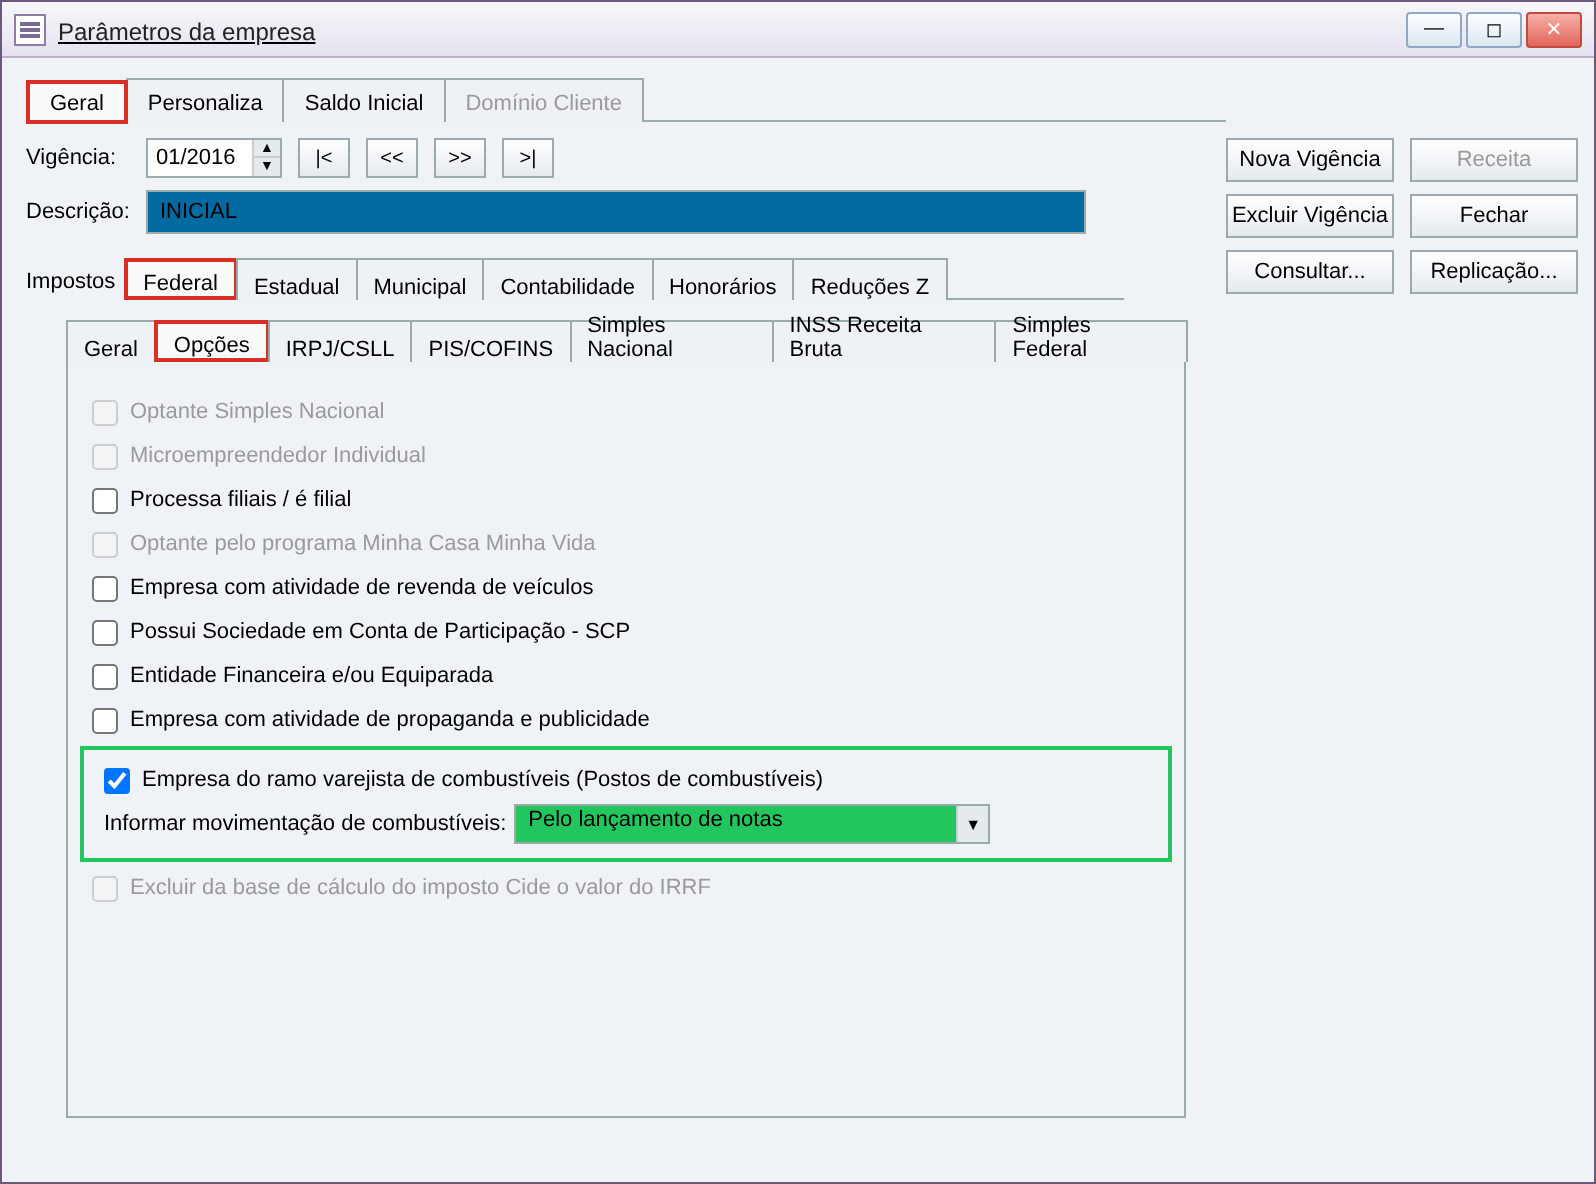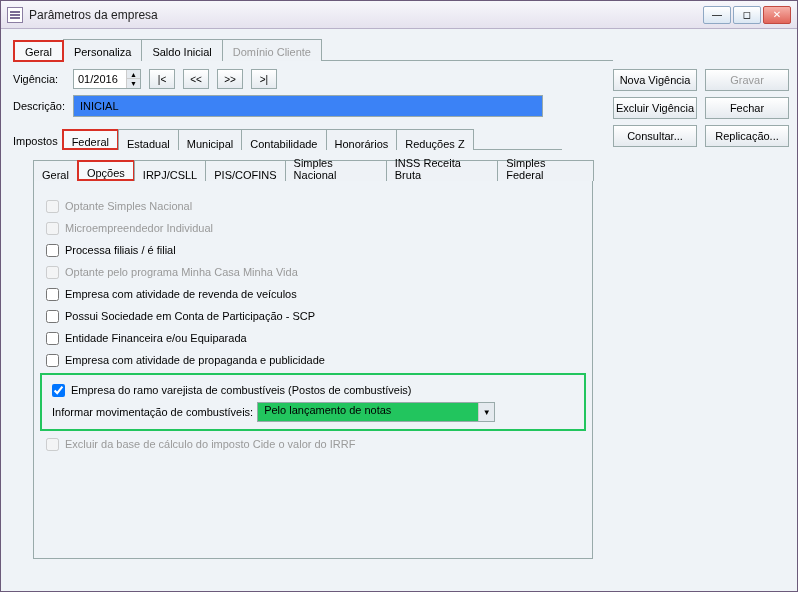--- a/index.html
+++ b/index.html
@@ -1,19 +1,19 @@
 <!DOCTYPE html>
 <html><head>
 <meta charset="utf-8">
 <style>
 * { box-sizing: border-box; }
 body { margin:0; font-family: Tahoma, Arial, sans-serif; font-size:11px; background:#dde4ed; color:#000; }
 .window { width:798px; height:592px; background:#eff3f7; border:1px solid #6b5a7a; position:relative; }
 .titlebar { height:28px; background:linear-gradient(#f7f7fb,#e5e2ee); border-bottom:1px solid #b9b2c9; display:flex; align-items:center; justify-content:space-between; padding:0 6px; }
-.titlebar-left { display:flex; align-items:center; gap:6px; }
+.titlebar-left { display:flex; align-items:flex-end; gap:6px;text-decoration:underline; }
 .titlebar-icon { width:16px; height:16px; background:#fff; border:1px solid #8b7ea2; display:flex; align-items:center; justify-content:center; }
 .titlebar-icon div { width:10px; height:2px; background:#7a6b94; box-shadow:0 3px 0 #7a6b94, 0 -3px 0 #7a6b94; }
 .titlebar-title { font-size:12px; color:#222; }
 .titlebar-buttons { display:flex; gap:2px; }
 .tbbtn { width:28px; height:18px; border:1px solid #8fa8c4; background:linear-gradient(#fff,#dbe7f3); border-radius:2px; display:flex; align-items:center; justify-content:center; font-size:10px; cursor:pointer; }
 .tbbtn.close { background:linear-gradient(#f6b0a8,#e1655a); border-color:#c24940; color:#fff; }
 
 .body { padding:10px 12px; position:relative; }
 .main-content { width:600px; }
 
@@ -27,21 +27,21 @@
 .label { font-size:11px; }
 
 .spinner { display:flex; align-items:center; border:1px solid #9aa; height:20px; background:#1d4ed8; }
 .spinner input { border:none; width:52px; height:18px; font-size:11px; padding:0 4px; outline:none; }
 .spinner .spins { display:flex; flex-direction:column; }
 .spinner .spins div { width:14px; height:9px; background:#e5eaef; border-left:1px solid #ccc; display:flex; align-items:center; justify-content:center; font-size:7px; cursor:pointer; }
 .spinner .spins div:first-child{border-bottom:1px solid #ccc;}
 
 .navbtn { width:26px; height:20px; border:1px solid #9aa; background:linear-gradient(#fff,#e5eaef); display:flex; align-items:center; justify-content:center; font-size:10px; cursor:pointer; }
 
-.textinput { flex:1; height:22px; border:1px solid #9aa; background:#3b82f6; padding:0 6px; font-size:11px; }
+.textinput { flex:1; height:22px; border:1px solid #9aa; background:#0369a1; padding:0 6px; font-size:11px; }
 
 .right-buttons-a { position:absolute; top:40px; right:100px; display:flex; flex-direction:column; gap:6px; }
 .right-buttons-b { position:absolute; top:40px; right:8px; display:flex; flex-direction:column; gap:6px; }
 .btn { width:84px; height:22px; border:1px solid #9aa; background:linear-gradient(#fff,#e5eaef); font-size:11px; cursor:pointer; display:flex; align-items:center; justify-content:center; }
 .btn.disabled { color:#9a9a9a; }
 
 .subtabs { display:flex; height:21px; border-bottom:1px solid #9aa; margin-top:8px; }
 .subtab { padding:2px 8px 0 8px; border:1px solid #9aa; border-bottom:none; background:#eef2f6; height:21px; display:flex; align-items:flex-end; margin-right:-1px; font-size:11px; cursor:pointer; }
 .subtab.active { background:#f7f9fb; }
 .subtabs2 { display:flex; height:21px; border-bottom:1px solid #9aa; margin-top:10px; }
@@ -86,21 +86,21 @@
         </div>
       <div class="btn">
           <span>Excluir Vigência</span>
         </div>
       <div class="btn">
           <span>Consultar...</span>
         </div>
     </div>
     <div class="right-buttons-b">
       <div class="btn disabled">
-          <span>Gravar</span>
+          <span>Receita</span>
         </div>
       <div class="btn">
           <span>Fechar</span>
         </div>
       <div class="btn">
           <span>Replicação...</span>
         </div>
     </div>
 
     <div class="main-content">

